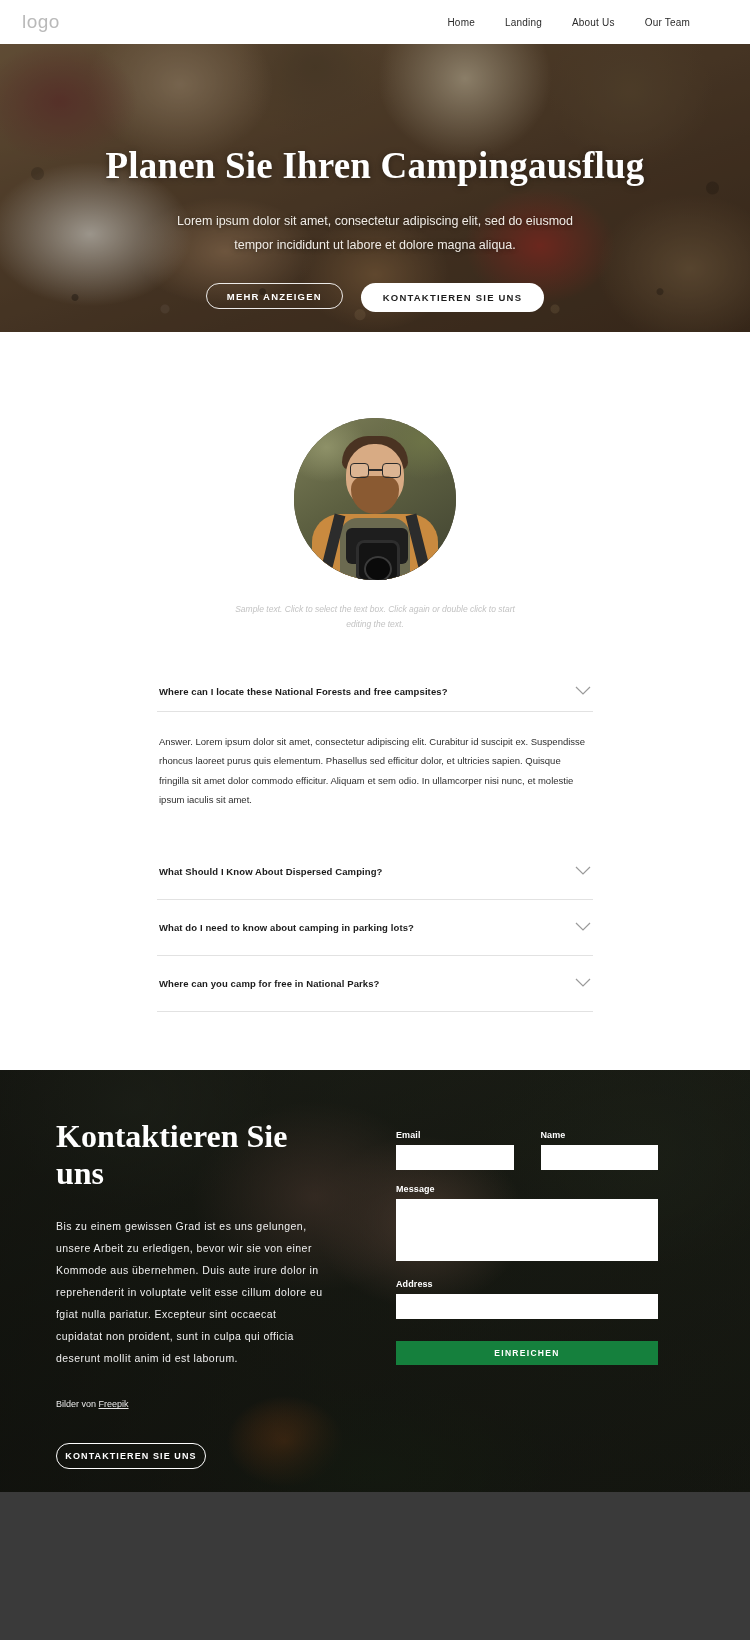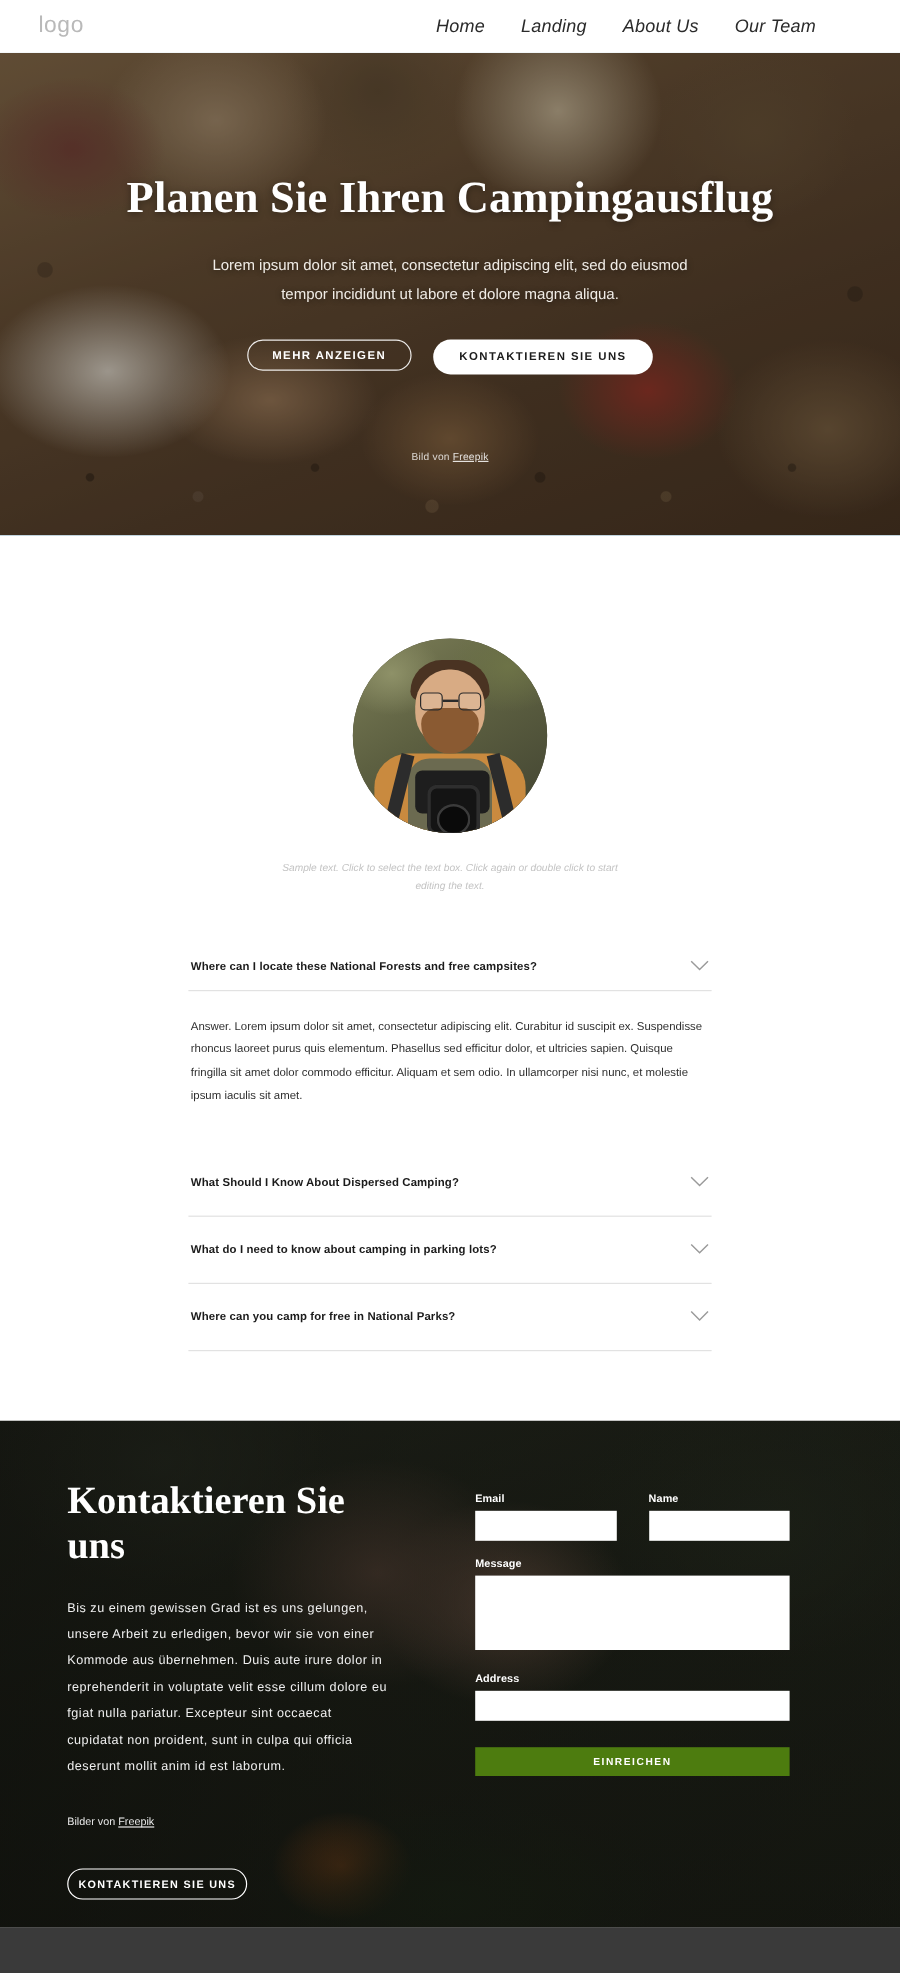--- a/index.html
+++ b/index.html
@@ -11,51 +11,50 @@
     overflow-x: hidden;
   }
   .page { width: 750px; position: relative; }
 
   
   .header {
     height: 44px;
     background: #ffffff;
     display: flex;
     align-items: center;
-    padding: 0 32px;
+    padding: 0 22px;
     position: relative;
     z-index: 20;
   }
   .logo {
     font-family: "Liberation Sans", sans-serif;
     font-size: 19px;
     color: #b9b9b9;
     letter-spacing: 0.5px;
     font-weight: 400;
   }
   .nav {
     margin-left: auto;
     display: flex;
     gap: 30px;
     padding-right: 38px;
   }
   .nav a {
-    font-size: 15px;
+    font-size: 10px;
     color: #2b2b2b;
     text-decoration: none;
     letter-spacing: 0.2px;
-    font-style: italic;
   }
 
   
   .hero {
     position: relative;
-    height: 402px;
+    height: 288px;
     overflow: hidden;
-    background: #0369a1;
+    background: #a16207;
   }
   .hero-bg {
     position: absolute;
     inset: 0;
     background:
       radial-gradient(ellipse 130px 100px at 8% 20%, #6b3a33 0%, rgba(107,58,51,0) 60%),
       radial-gradient(ellipse 150px 120px at 24% 14%, #9a8468 0%, rgba(154,132,104,0) 62%),
       radial-gradient(ellipse 120px 110px at 42% 8%, #55442f 0%, rgba(85,68,47,0) 65%),
       radial-gradient(ellipse 140px 130px at 62% 12%, #b7a98e 0%, rgba(183,169,142,0) 62%),
       radial-gradient(ellipse 130px 120px at 84% 16%, #5d4a33 0%, rgba(93,74,51,0) 64%),
@@ -538,21 +537,21 @@
         <div class="field full">
           <label class="field-label">Message</label>
           <textarea class="txta" style=""></textarea>
         </div>
 
         <div class="field full">
           <label class="field-label">Address</label>
           <input class="inp" type="text" value="" style="">
         </div>
 
-        <button class="submit" style="background: #4d7c0f;">EINREICHEN</button>
+        <button class="submit" style="background: #15803d;">EINREICHEN</button>
       </div>
 
     </div>
   </div>
 
   <div class="footer" style="background: rgb(58, 58, 58);">
     
   </div>
 
 </div>

